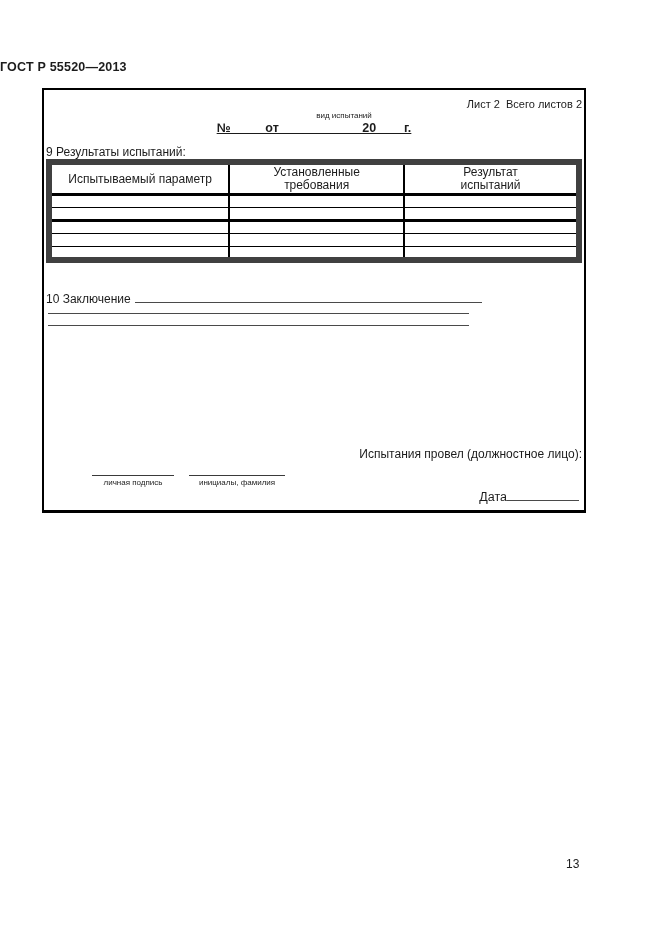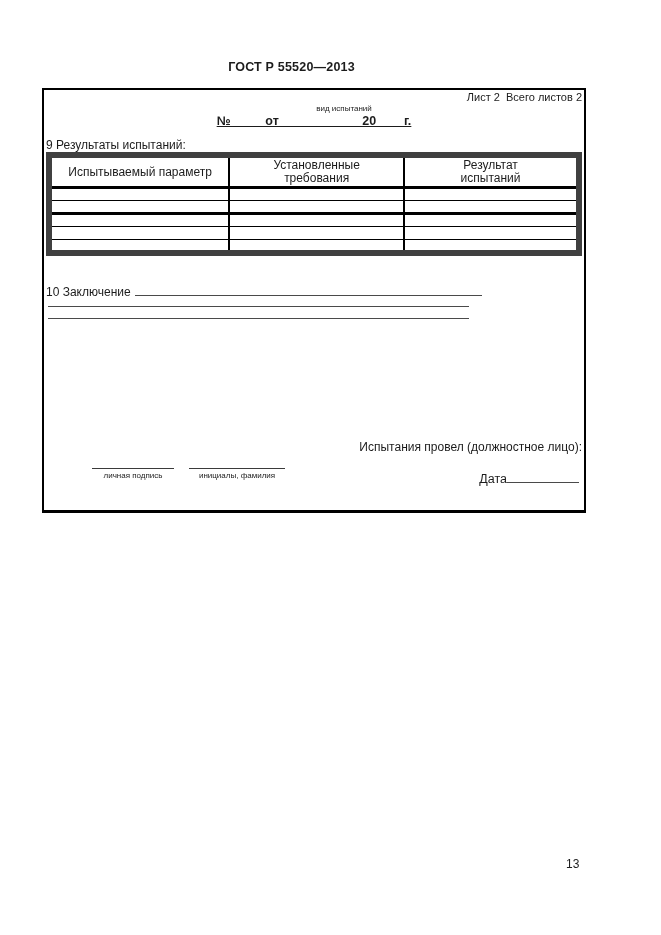--- a/index.html
+++ b/index.html
@@ -7,33 +7,33 @@
   body {
     width: 661px; height: 935px;
     position: relative;
     font-family: "Liberation Sans", sans-serif;
     color: #1c1c1c;
   }
 
   .gost-ref {
     position: absolute;
     top: 60px; left: 0; width: 583px;
-    text-align: center;
+    text-align: left;
     font-weight: bold;
     font-size: 12.5px;
     letter-spacing: 0.2px;
   }
 
   .form-box {
     position: absolute;
     left: 42px; top: 88px;
     width: 544px; height: 425px;
     border: 2px solid #000;
     border-bottom-width: 3px;
-    padding: 1px 2px 0 2px;
+    padding: 8px 2px 0 2px;
   }
 
   .sheet-line {
     text-align: right;
     font-size: 11px;
     line-height: 13px;
     white-space: pre;
   }
 
   .title-line {
@@ -138,21 +138,21 @@
     font-size: 8px;
     line-height: 9px;
     margin-top: 2px;
   }
   .sig-field.f1 { width: 197px; }
   .sig-field.f2 { width: 82px; margin-left: 20px; }
   .sig-field.f3 { width: 96px; margin-left: 15px; }
 
   .date-line {
     position: absolute;
-    right: 5px; bottom: 24px;
+    right: 5px; bottom: 6px;
     font-size: 12.5px;
     line-height: 14px;
   }
   .date-blank { width: 72px; }
 
   .page-num {
     position: absolute;
     top: 857px; left: 566px;
     font-size: 12px;
   }

